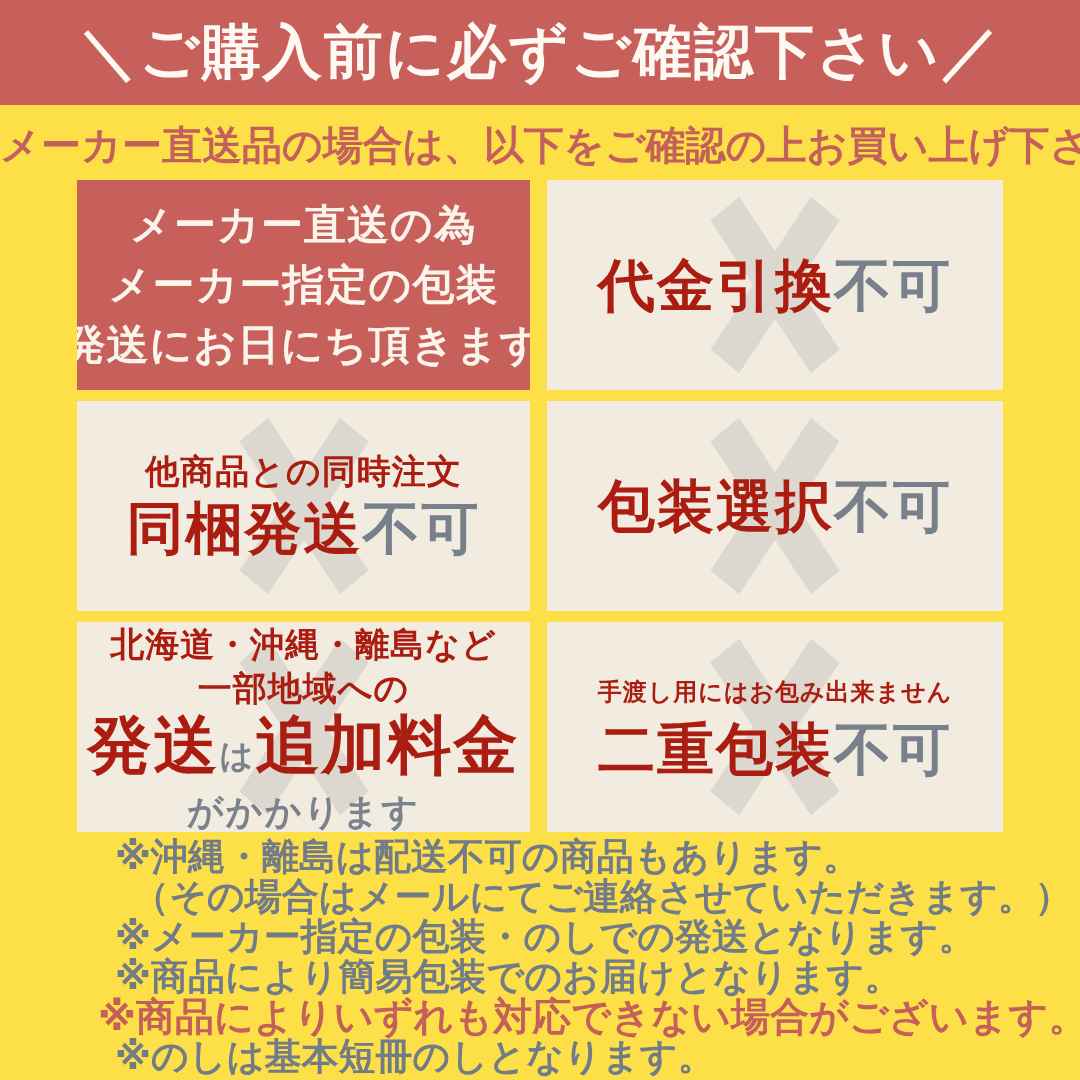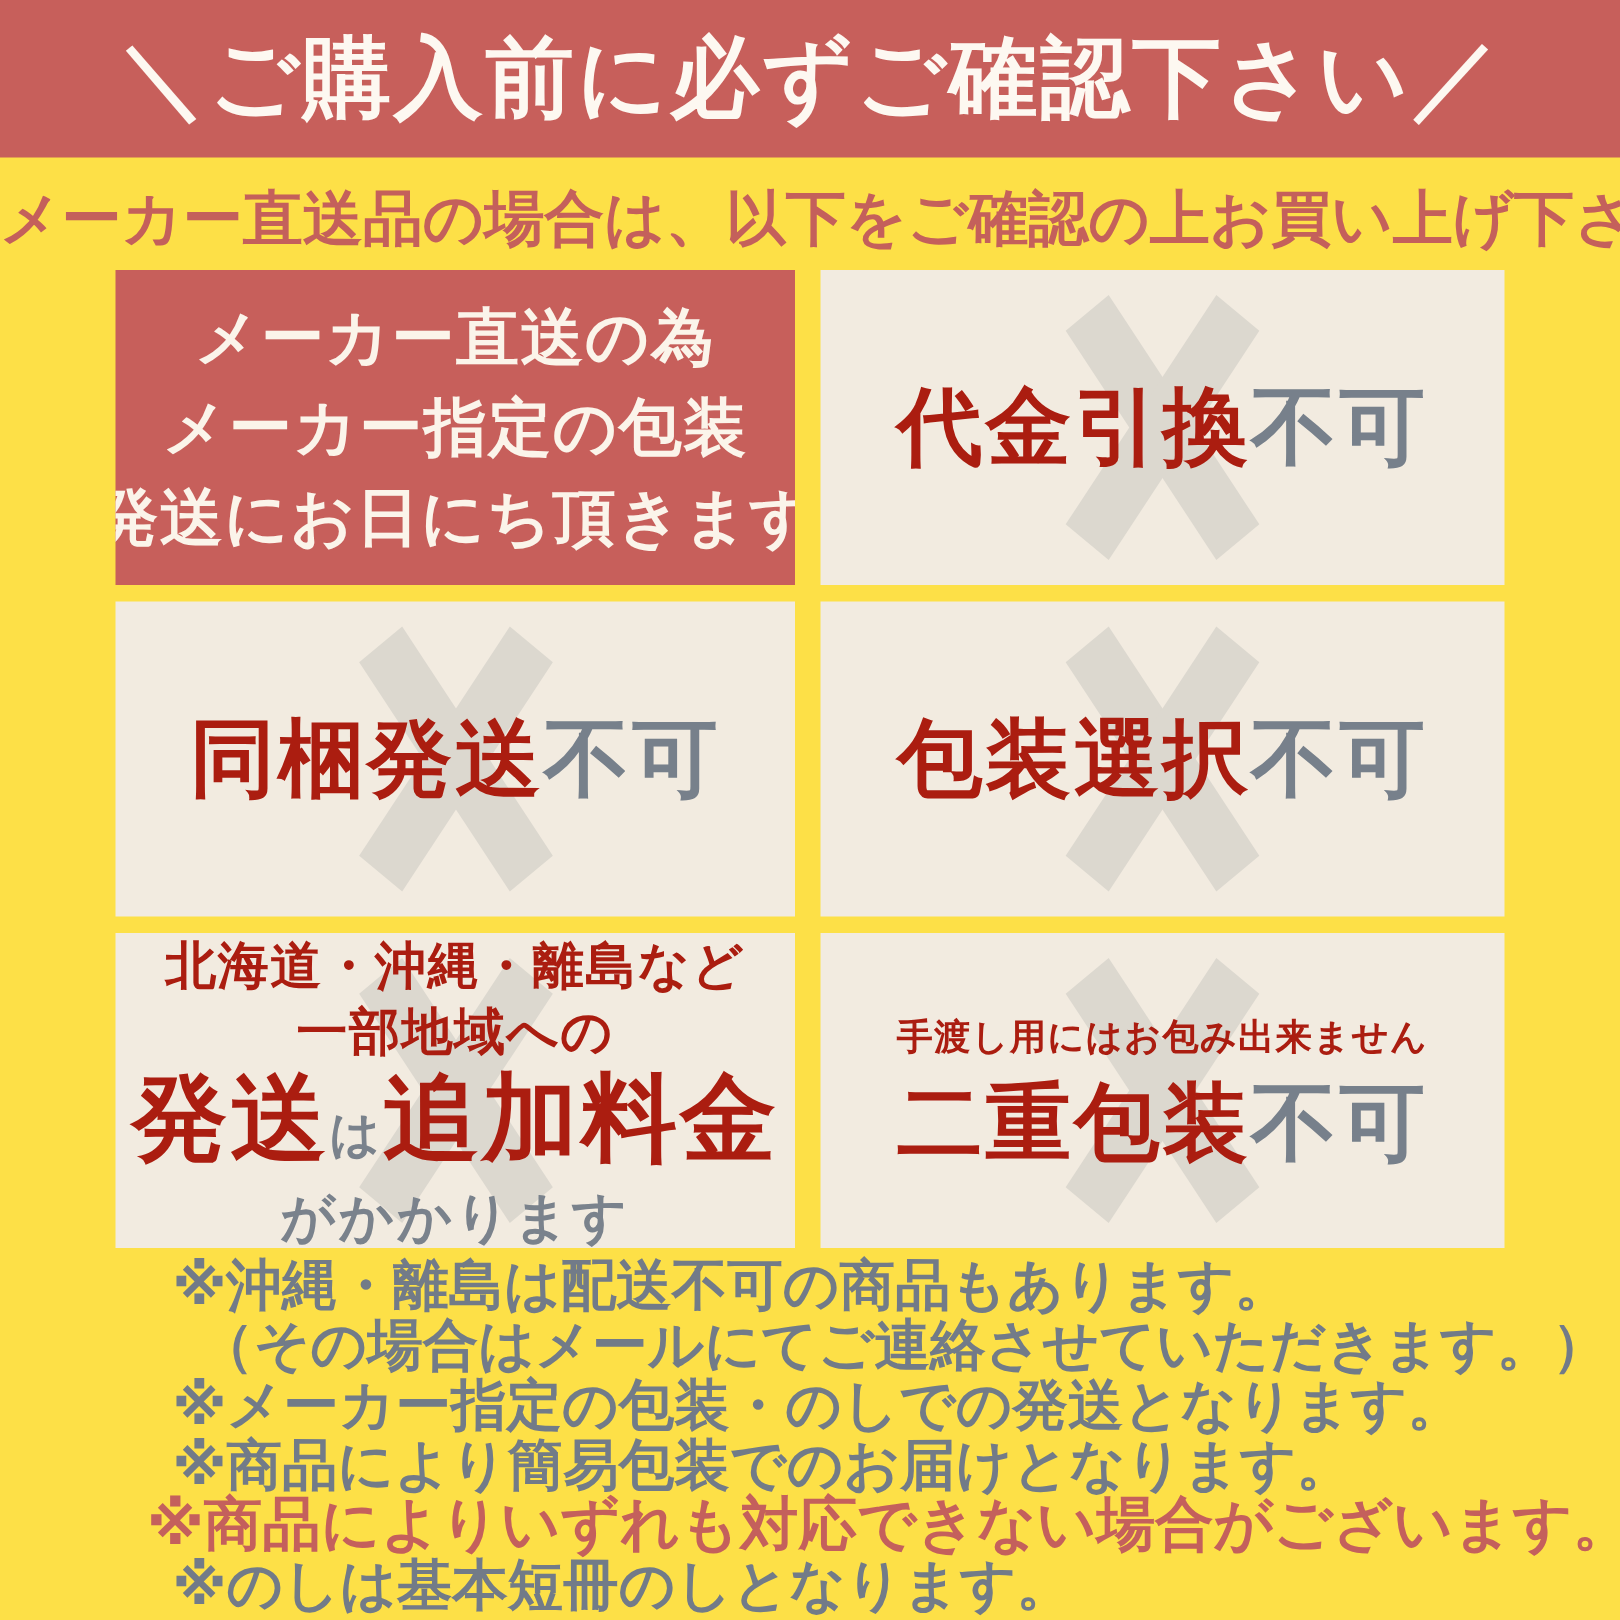--- a/index.html
+++ b/index.html
@@ -91,20 +91,21 @@
         <div class="main-line"><span class="main-red">代金引換</span><span class="main-gray">不可</span></div>
       </div>
     </div>
 
     <div class="cell beige-bg">
       <svg class="cross" viewBox="0 0 100 100" preserveAspectRatio="none">
         <line x1="19" y1="8" x2="81" y2="92" stroke="#dcd8cf" stroke-width="22"></line>
         <line x1="81" y1="8" x2="19" y2="92" stroke="#dcd8cf" stroke-width="22"></line>
       </svg>
       <div class="cell-content">
+        <div class="top-line">他商品との同時注文</div>
         <div class="main-line"><span class="main-red">同梱発送</span><span class="main-gray">不可</span></div>
       </div>
     </div>
 
     <div class="cell beige-bg">
       <svg class="cross" viewBox="0 0 100 100" preserveAspectRatio="none">
         <line x1="19" y1="8" x2="81" y2="92" stroke="#dcd8cf" stroke-width="22"></line>
         <line x1="81" y1="8" x2="19" y2="92" stroke="#dcd8cf" stroke-width="22"></line>
       </svg>
       <div class="cell-content">

